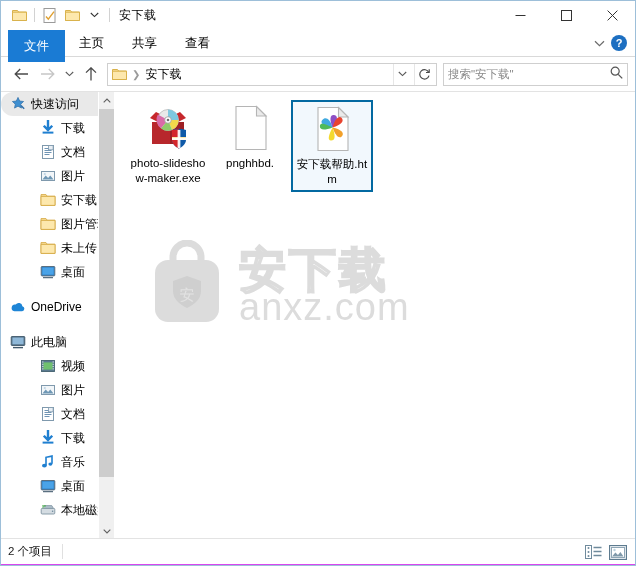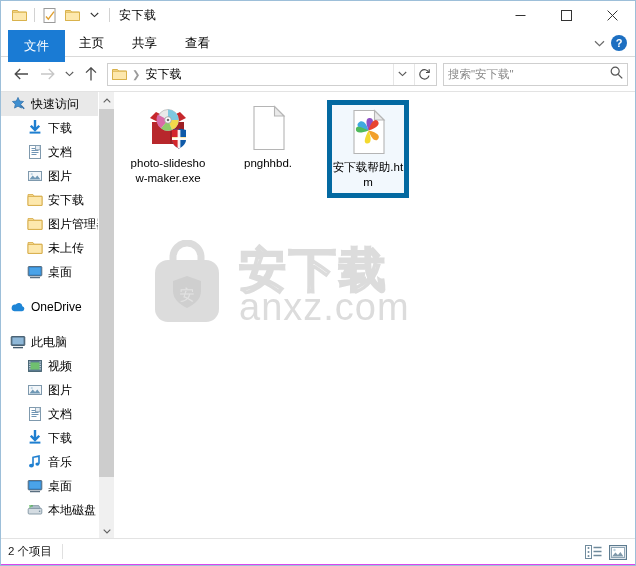--- a/index.html
+++ b/index.html
@@ -168,22 +168,22 @@
   .nav-icon {
     width:16px; height:16px; flex:none;
     display:flex; align-items:center; justify-content:center;
     margin-right:5px;
   }
   .nav-label { overflow:hidden; }
   .pin {
     position:absolute; right:6px; top:50%; transform:translateY(-50%);
     color:#a0a0a0;
   }
-  .ind-0 { padding-left: 9px; }
-  .ind-1 { padding-left: 26px; }
+  .ind-0 { padding-left: 9px; border-radius: 12px; }
+  .ind-1 { padding-left: 39px; }
 
   
   #navscroll {
     position:absolute; right:0; top:0; width:16px; height:447px;
     background:#f0f0f0;
     border-left:1px solid #ffffff;
   }
   .sb-arrow {
     width:16px; height:16px;
     display:flex; align-items:center; justify-content:center;
@@ -199,31 +199,31 @@
   
   #content {
     flex:1;
     background:#ffffff;
     position:relative;
     overflow:hidden;
   }
   #items {
     display:flex;
     padding: 8px 4px 0 12px;
-    gap: 18px;
+    gap: 0px;
   }
   .item {
     width: 82px;
     padding: 4px 2px 4px 2px;
     display:flex; flex-direction:column; align-items:center;
     position:relative;
   }
   .item.selected {
     background:#f2f8fd;
-    border:5px solid #0369a1;
+    border:2px solid #0369a1;
     padding: 3px 1px 3px 1px;
   }
   .item-icon {
     width:48px; height:48px;
     display:flex; align-items:center; justify-content:center;
     margin-bottom: 4px;
   }
   .item-label {
     font-size: 11.5px;
     color:#000;

